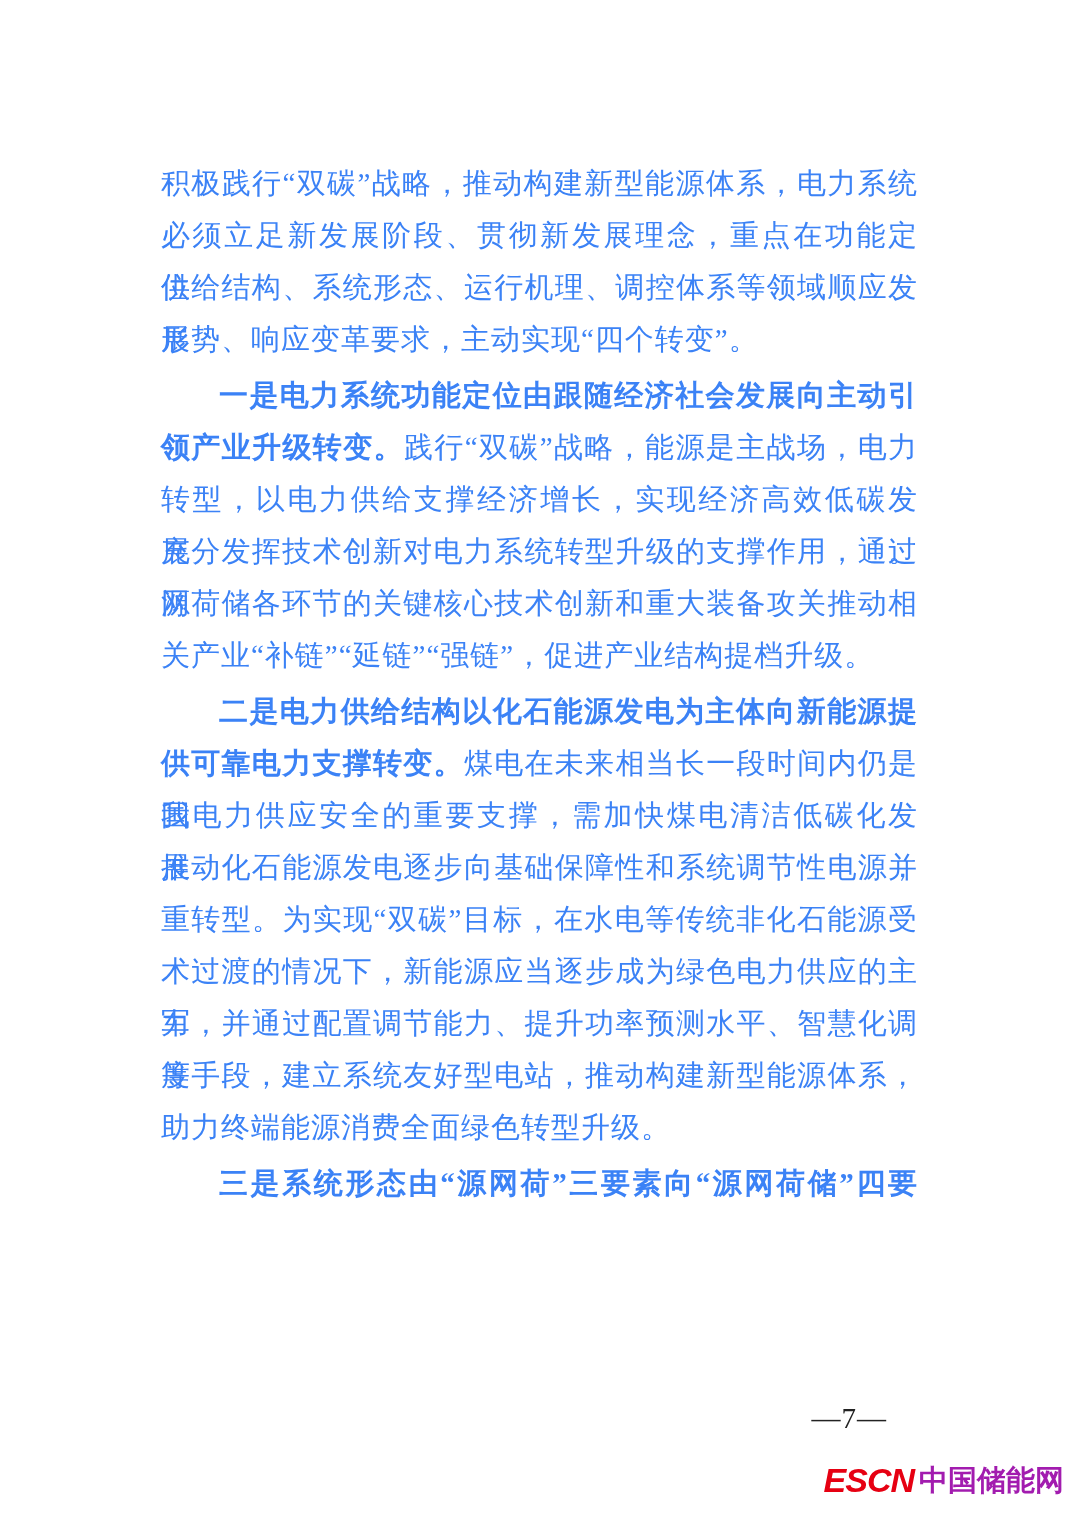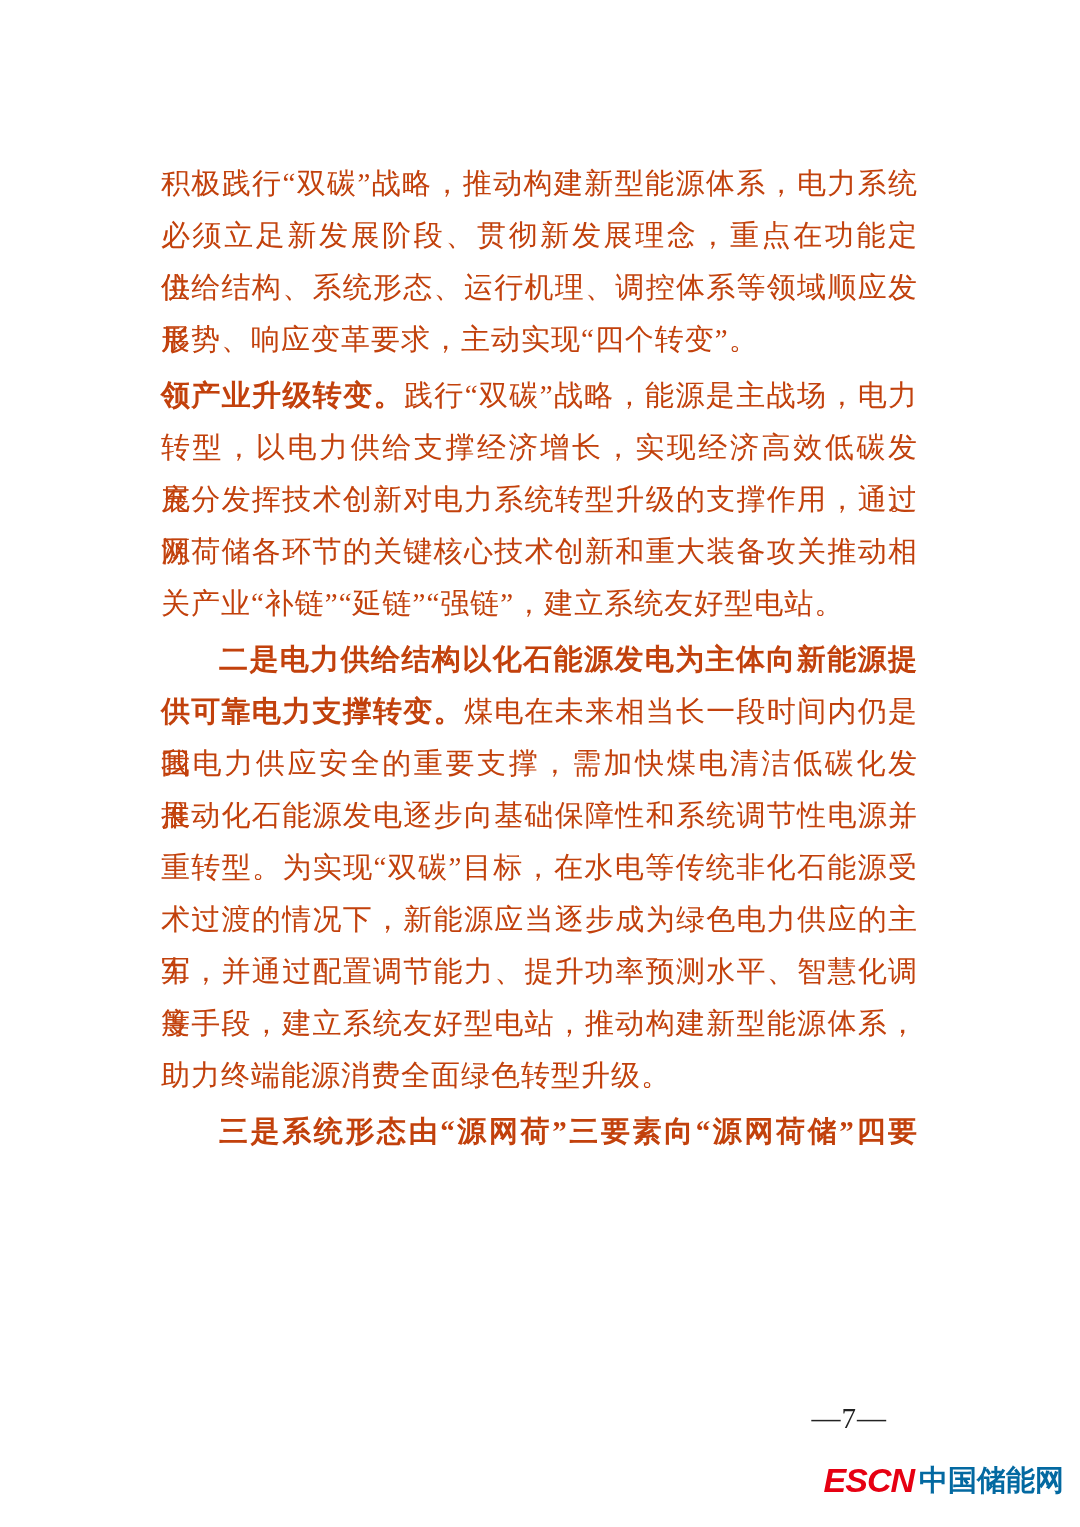--- a/index.html
+++ b/index.html
@@ -80,33 +80,34 @@
     line-height: 1;
     margin-left: 5px;
     letter-spacing: 0;
   }
 </style>
 </head>
 <body>
 
 <div class="page">
 
-  <div class="doc" style="color: #c2410c;">
+  <div class="doc" style="color: #3b82f6;">
       <div class="para">
         <div class="line just first"><span class="r">积极践行“双碳”战略，推动构建新型能源体系，电力系统</span></div>
         <div class="line just"><span class="r">必须立足新发展阶段、贯彻新发展理念，重点在功能定位、</span></div>
         <div class="line just"><span class="r">供给结构、系统形态、运行机理、调控体系等领域顺应发展</span></div>
         <div class="line"><span class="r">形势、响应变革要求，主动实现“四个转变”。</span></div>
       </div>
       <div class="para indent">
+        <div class="line just first"><span class="b">一是电力系统功能定位由跟随经济社会发展向主动引</span></div>
         <div class="line just"><span class="b">领产业升级转变。</span><span class="r">践行“双碳”战略，能源是主战场，电力</span></div>
         <div class="line just"><span class="r">转型，以电力供给支撑经济增长，实现经济高效低碳发展。</span></div>
         <div class="line just"><span class="r">充分发挥技术创新对电力系统转型升级的支撑作用，通过源</span></div>
         <div class="line just"><span class="r">网荷储各环节的关键核心技术创新和重大装备攻关推动相</span></div>
-        <div class="line"><span class="r">关产业“补链”“延链”“强链”，建立系统友好型电站。</span></div>
+        <div class="line"><span class="r">关产业“补链”“延链”“强链”，促进产业结构提档升级。</span></div>
       </div>
       <div class="para indent">
         <div class="line just first"><span class="b">二是电力供给结构以化石能源发电为主体向新能源提</span></div>
         <div class="line just"><span class="b">供可靠电力支撑转变。</span><span class="r">煤电在未来相当长一段时间内仍是我</span></div>
         <div class="line just"><span class="r">国电力供应安全的重要支撑，需加快煤电清洁低碳化发展，</span></div>
         <div class="line just"><span class="r">推动化石能源发电逐步向基础保障性和系统调节性电源并</span></div>
         <div class="line just"><span class="r">重转型。为实现“双碳”目标，在水电等传统非化石能源受</span></div>
         <div class="line just"><span class="r">术过渡的情况下，新能源应当逐步成为绿色电力供应的主力</span></div>
         <div class="line just"><span class="r">军，并通过配置调节能力、提升功率预测水平、智慧化调度</span></div>
         <div class="line just"><span class="r">等手段，建立系统友好型电站，推动构建新型能源体系，</span></div>
@@ -114,16 +115,16 @@
       </div>
       <div class="para indent">
         <div class="line just first"><span class="b">三是系统形态由“源网荷”三要素向“源网荷储”四要</span></div>
       </div>
     </div>
 
   <div class="pageno">—7—</div>
 
   <div class="logo">
     <span class="en" style="color: rgb(230, 0, 18);">ESCN</span>
-    <span class="cn" style="color: #0369a1;">中国储能网</span>
+    <span class="cn" style="color: #a21caf;">中国储能网</span>
   </div>
 
 </div>
 
 </body></html>

